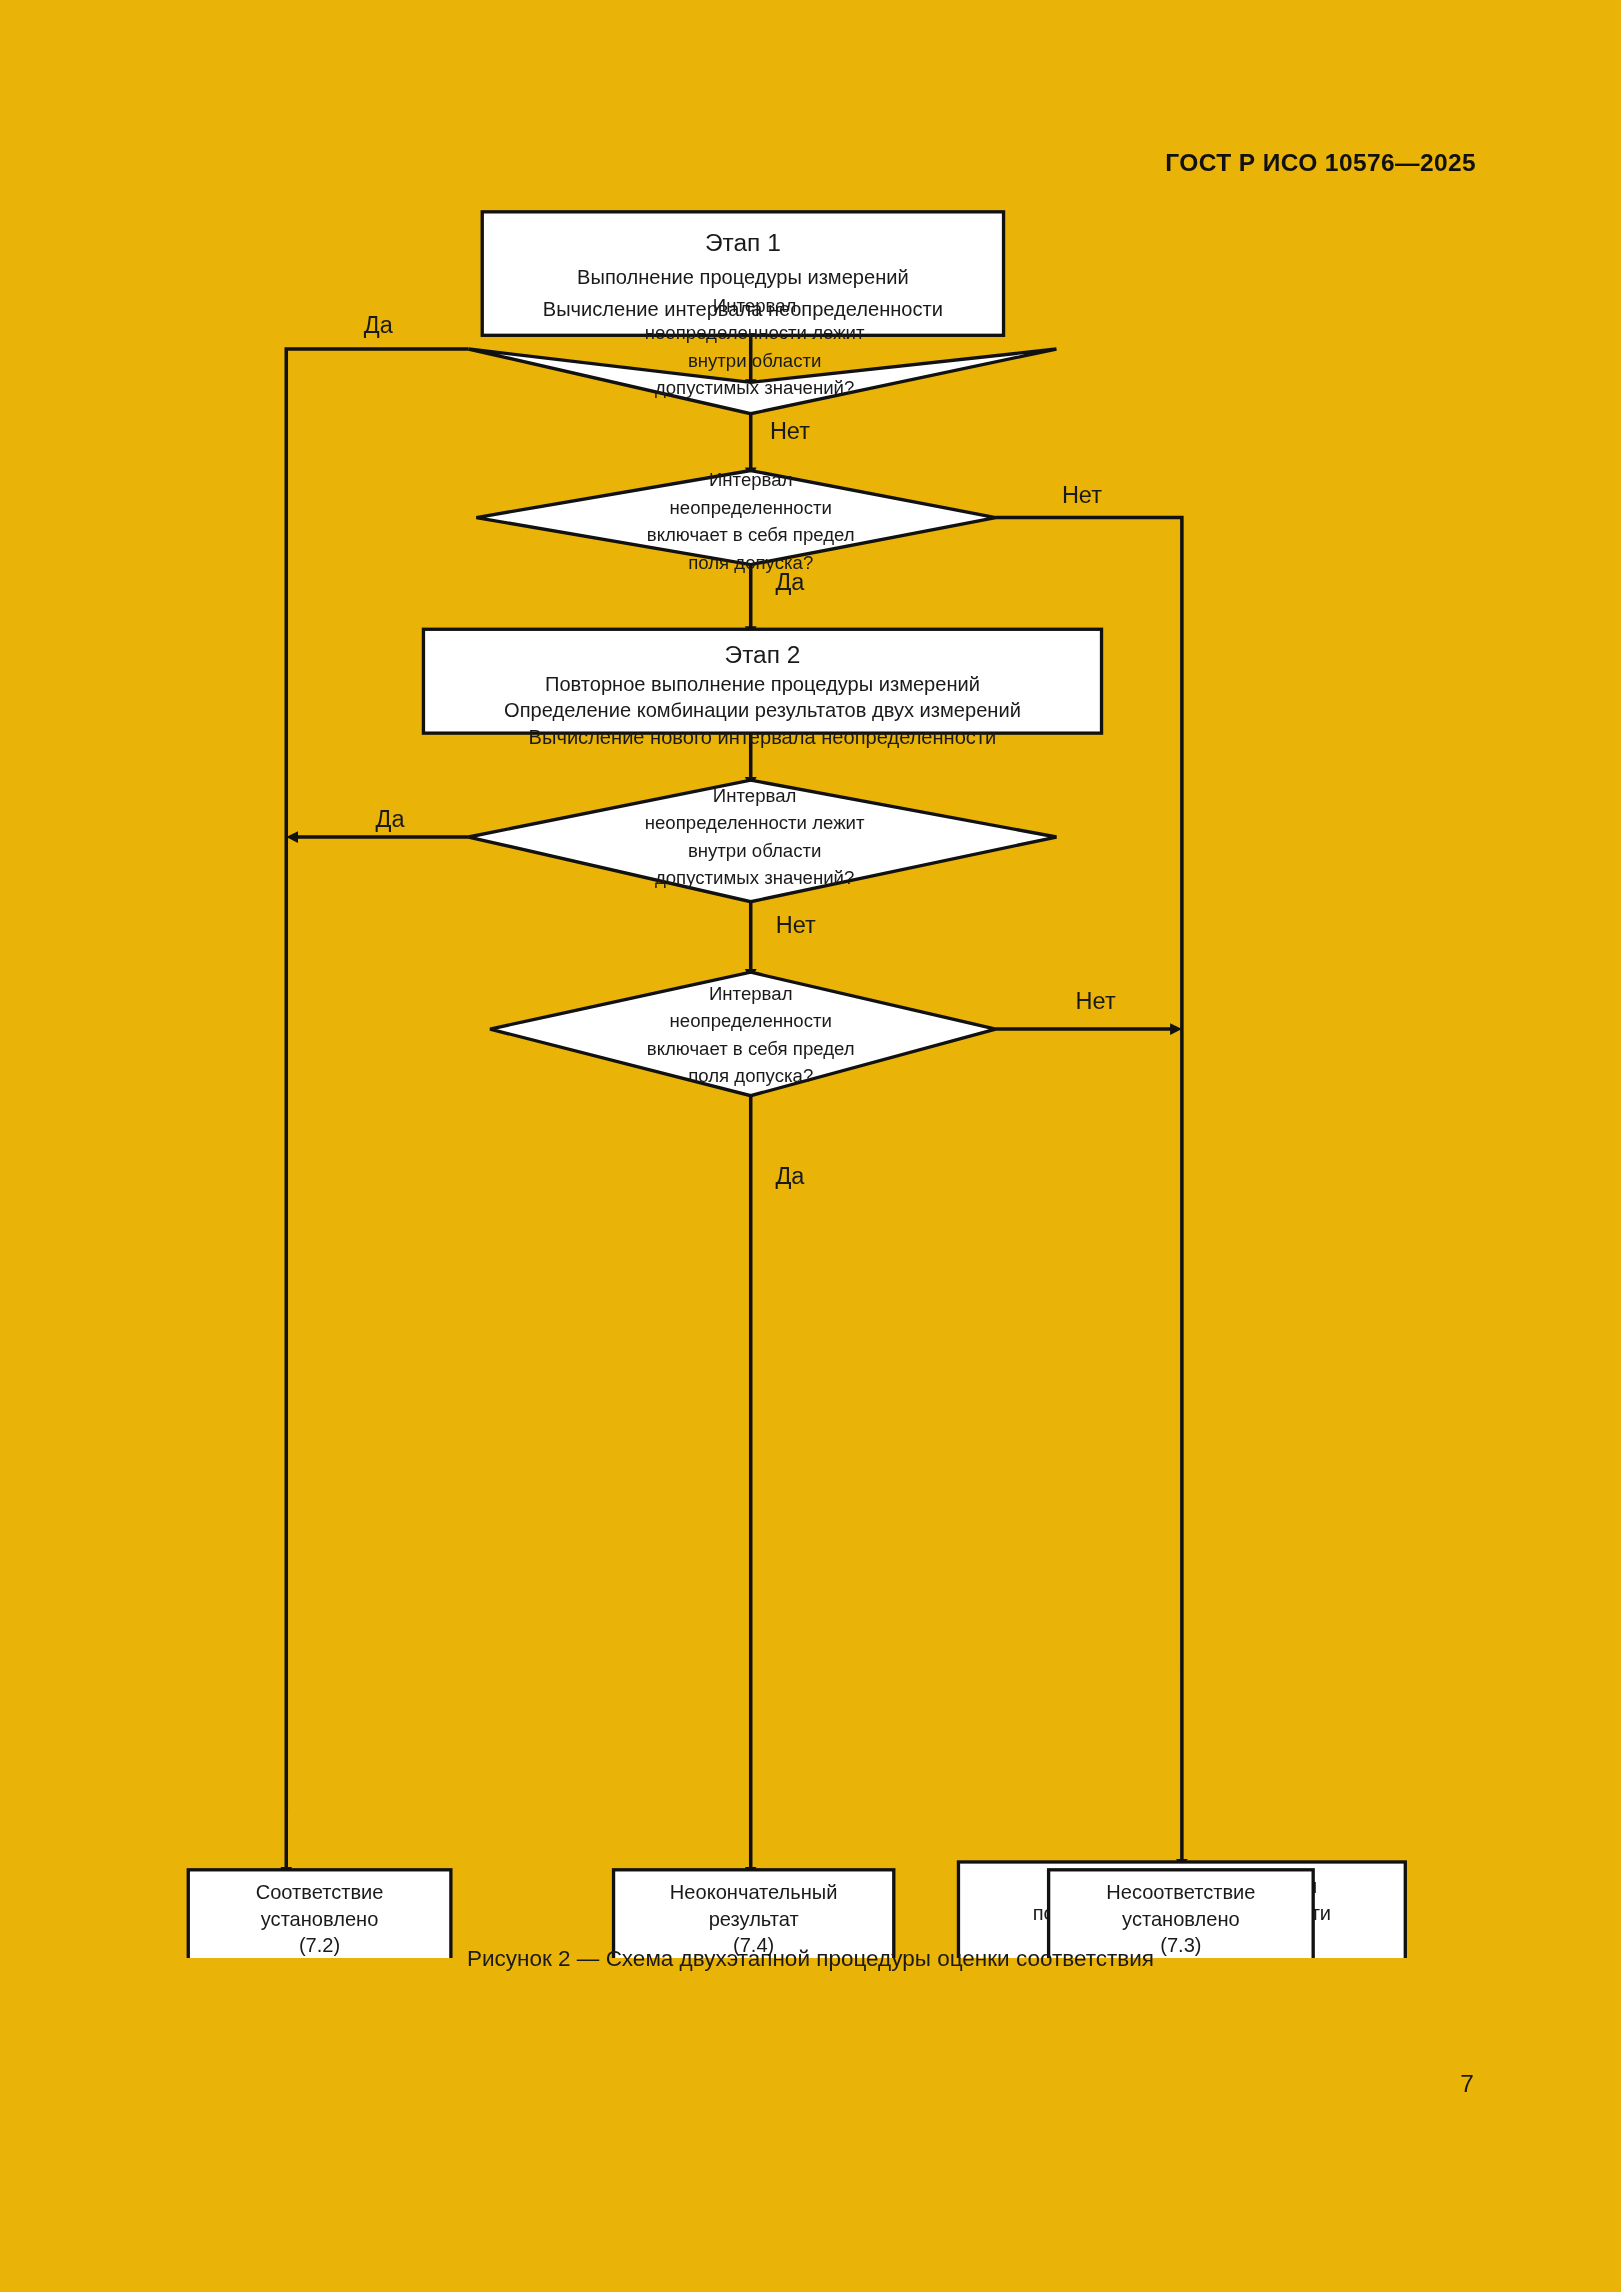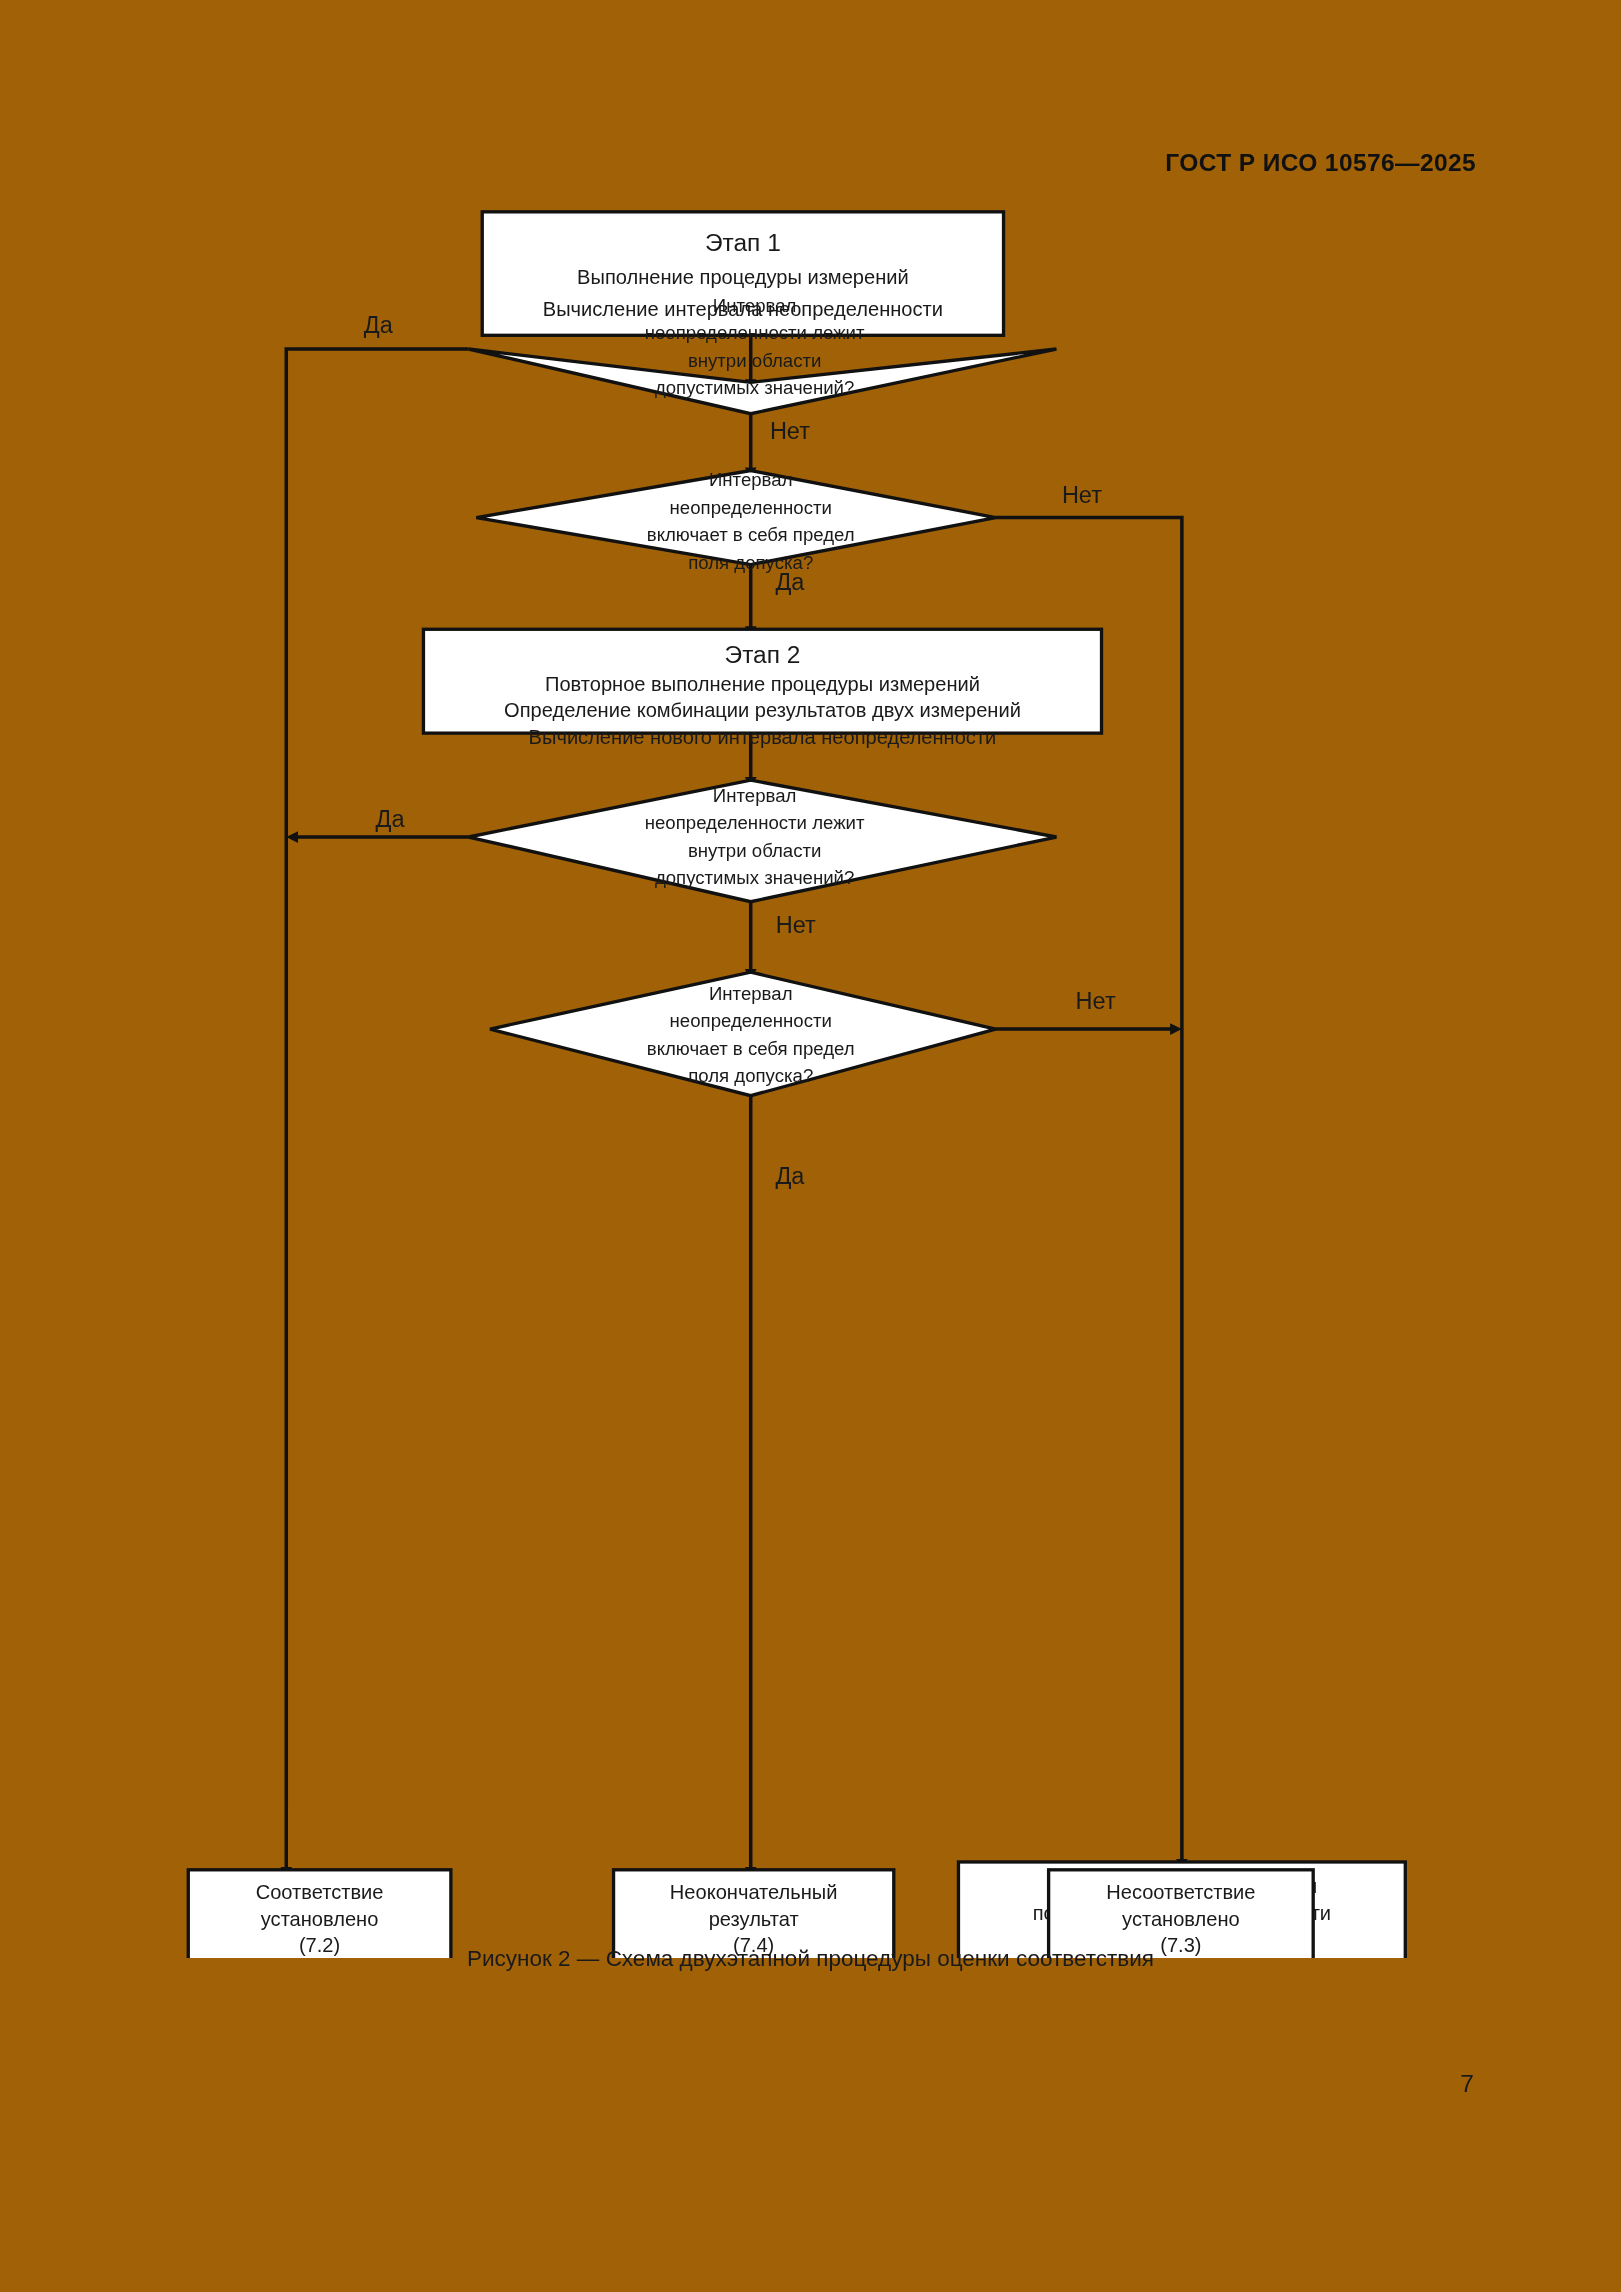--- a/index.html
+++ b/index.html
@@ -13,21 +13,21 @@
     height: 2293px;
     position: relative;
     font-family: "Liberation Sans", sans-serif;
     color: #1a1a1a;
     overflow: hidden;
   }
   .page {
     position: relative;
     width: 1621px;
     height: 2293px;
-    background: #a16207;
+    background: #eab308;
   }
   .doc-header {
     position: absolute;
     top: 149px;
     right: 145px;
     font-size: 24.5px;
     font-weight: bold;
     letter-spacing: 0.4px;
     white-space: nowrap;
     color: #111;

